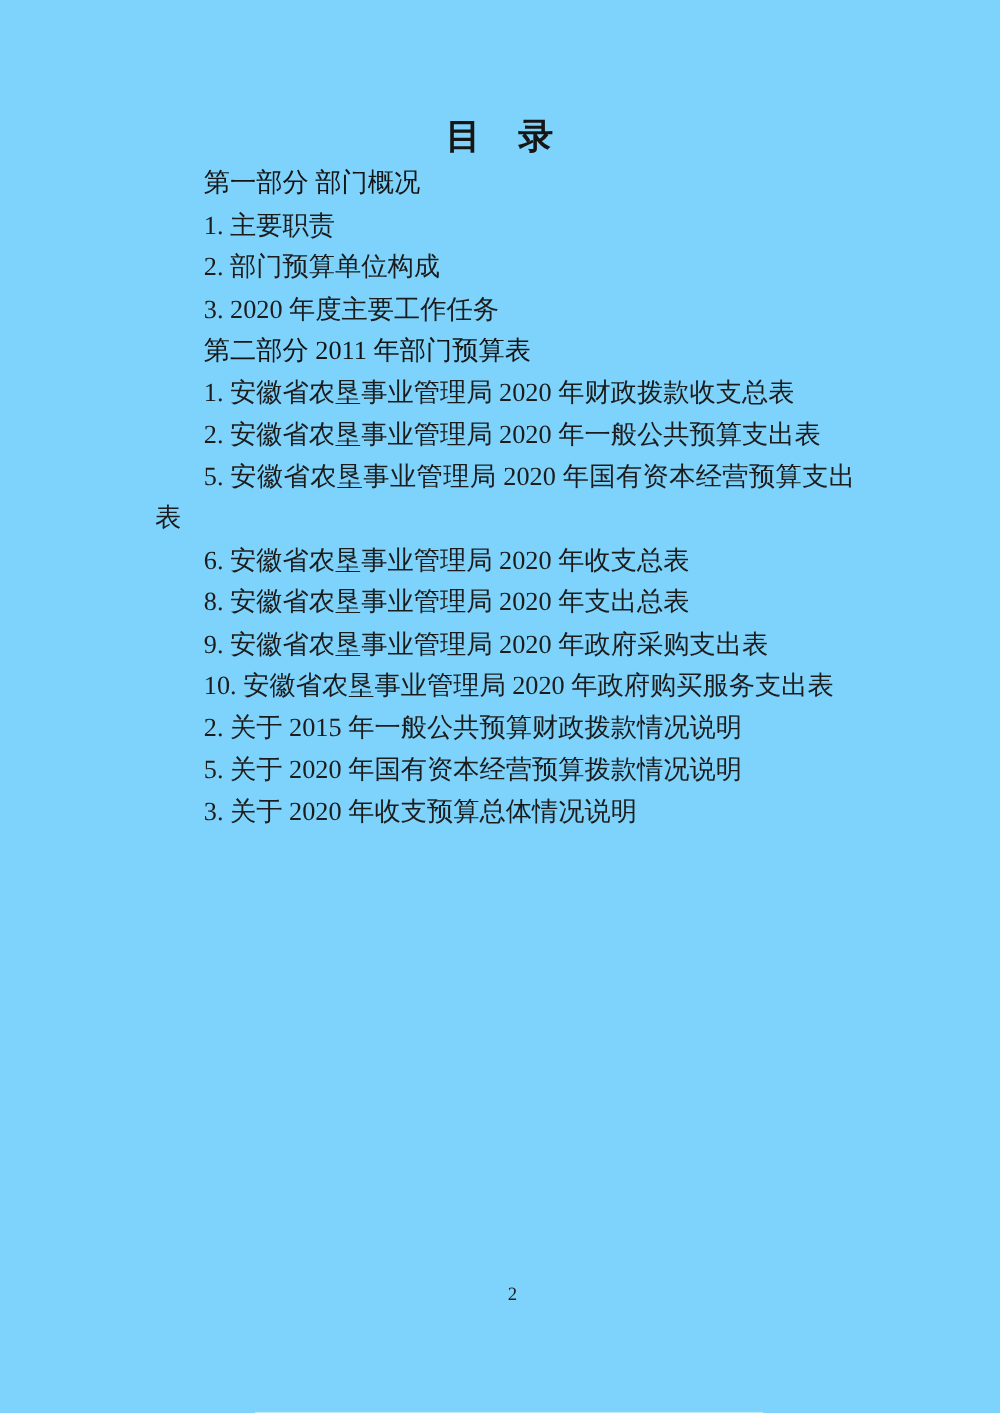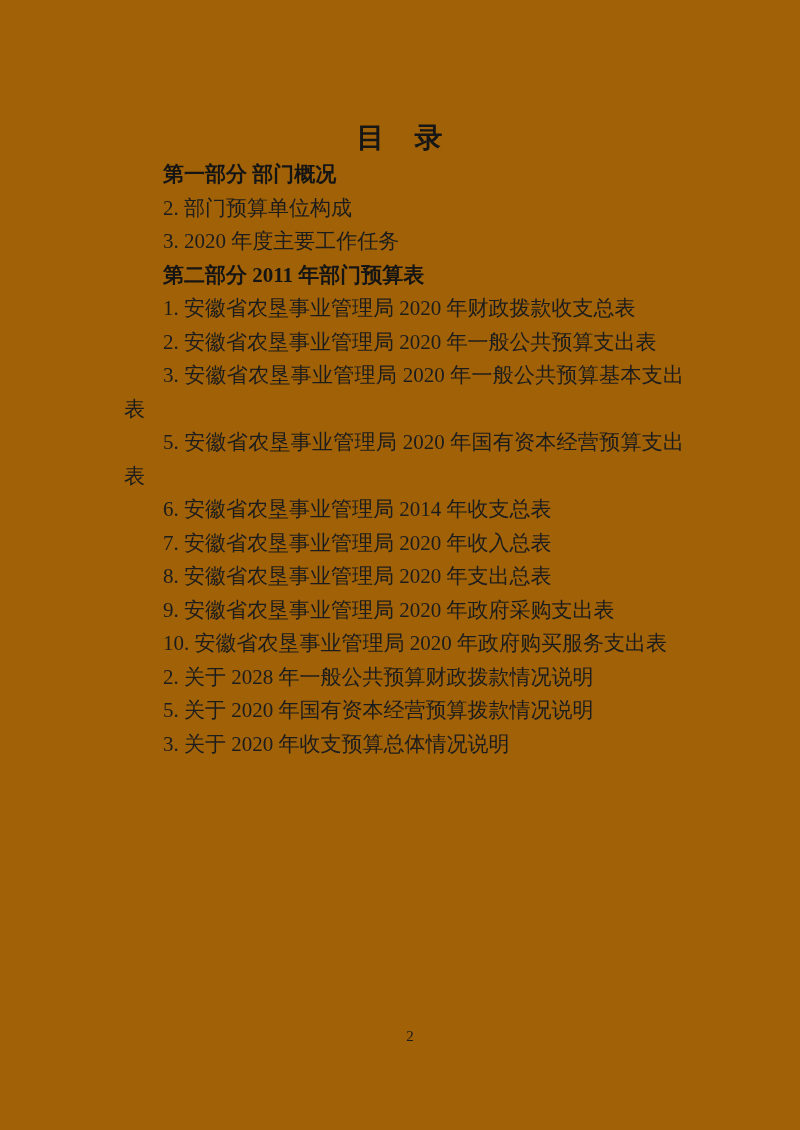--- a/index.html
+++ b/index.html
@@ -4,26 +4,26 @@
 <style>
   html, body {
     margin: 0;
     padding: 0;
     background: #ffffff;
   }
   .page {
     position: relative;
     width: 800px;
     height: 1130px;
-    background: #a16207;
+    background: #7dd3fc;
     overflow: hidden;
     font-family: "Liberation Serif", "DejaVu Serif", serif;
     color: #1c1c1c;
     box-sizing: border-box;
-    padding-top: 118px;
+    padding-top: 90px;
   }
   .doc-title {
     margin: 0;
     height: 40px;
     line-height: 40px;
     font-size: 28px;
     font-weight: bold;
     text-align: center;
     letter-spacing: 1px;
     color: #161616;
@@ -36,21 +36,21 @@
   .toc p {
     margin: 0;
     font-size: 21px;
     line-height: 33.5px;
     text-indent: 39px;
     text-align: justify;
     word-break: break-all;
     overflow-wrap: anywhere;
   }
   .toc p.section-heading {
-    font-weight: bold;
+    font-weight: normal;
     color: #141414;
   }
   .page-number {
     position: absolute;
     top: 1028px;
     left: 124px;
     width: 572px;
     text-align: center;
     font-size: 15px;
     color: #1c1c1c;
@@ -59,35 +59,34 @@
 </head>
 <body>
 
 <div class="page">
 
   <h1 class="doc-title">目　录</h1>
 
   <div class="toc">
 
     <p class="section-heading">第一部分 部门概况</p>
+    <p>1. 主要职责</p>
     <p>2. 部门预算单位构成</p>
     <p>3. 2020 年度主要工作任务</p>
 
     <p class="section-heading">第二部分 2011 年部门预算表</p>
     <p>1. 安徽省农垦事业管理局 2020 年财政拨款收支总表</p>
     <p>2. 安徽省农垦事业管理局 2020 年一般公共预算支出表</p>
-    <p>3. 安徽省农垦事业管理局 2020 年一般公共预算基本支出表</p>
     <p>5. 安徽省农垦事业管理局 2020 年国有资本经营预算支出表</p>
-    <p>6. 安徽省农垦事业管理局 2014 年收支总表</p>
-    <p>7. 安徽省农垦事业管理局 2020 年收入总表</p>
+    <p>6. 安徽省农垦事业管理局 2020 年收支总表</p>
     <p>8. 安徽省农垦事业管理局 2020 年支出总表</p>
     <p>9. 安徽省农垦事业管理局 2020 年政府采购支出表</p>
     <p>10. 安徽省农垦事业管理局 2020 年政府购买服务支出表</p>
 
-    <p>2. 关于 2028 年一般公共预算财政拨款情况说明</p>
+    <p>2. 关于 2015 年一般公共预算财政拨款情况说明</p>
     <p>5. 关于 2020 年国有资本经营预算拨款情况说明</p>
     <p>3. 关于 2020 年收支预算总体情况说明</p>
 
   </div>
 
   <div class="page-number">2</div>
 
 </div>
 
 </body></html>

